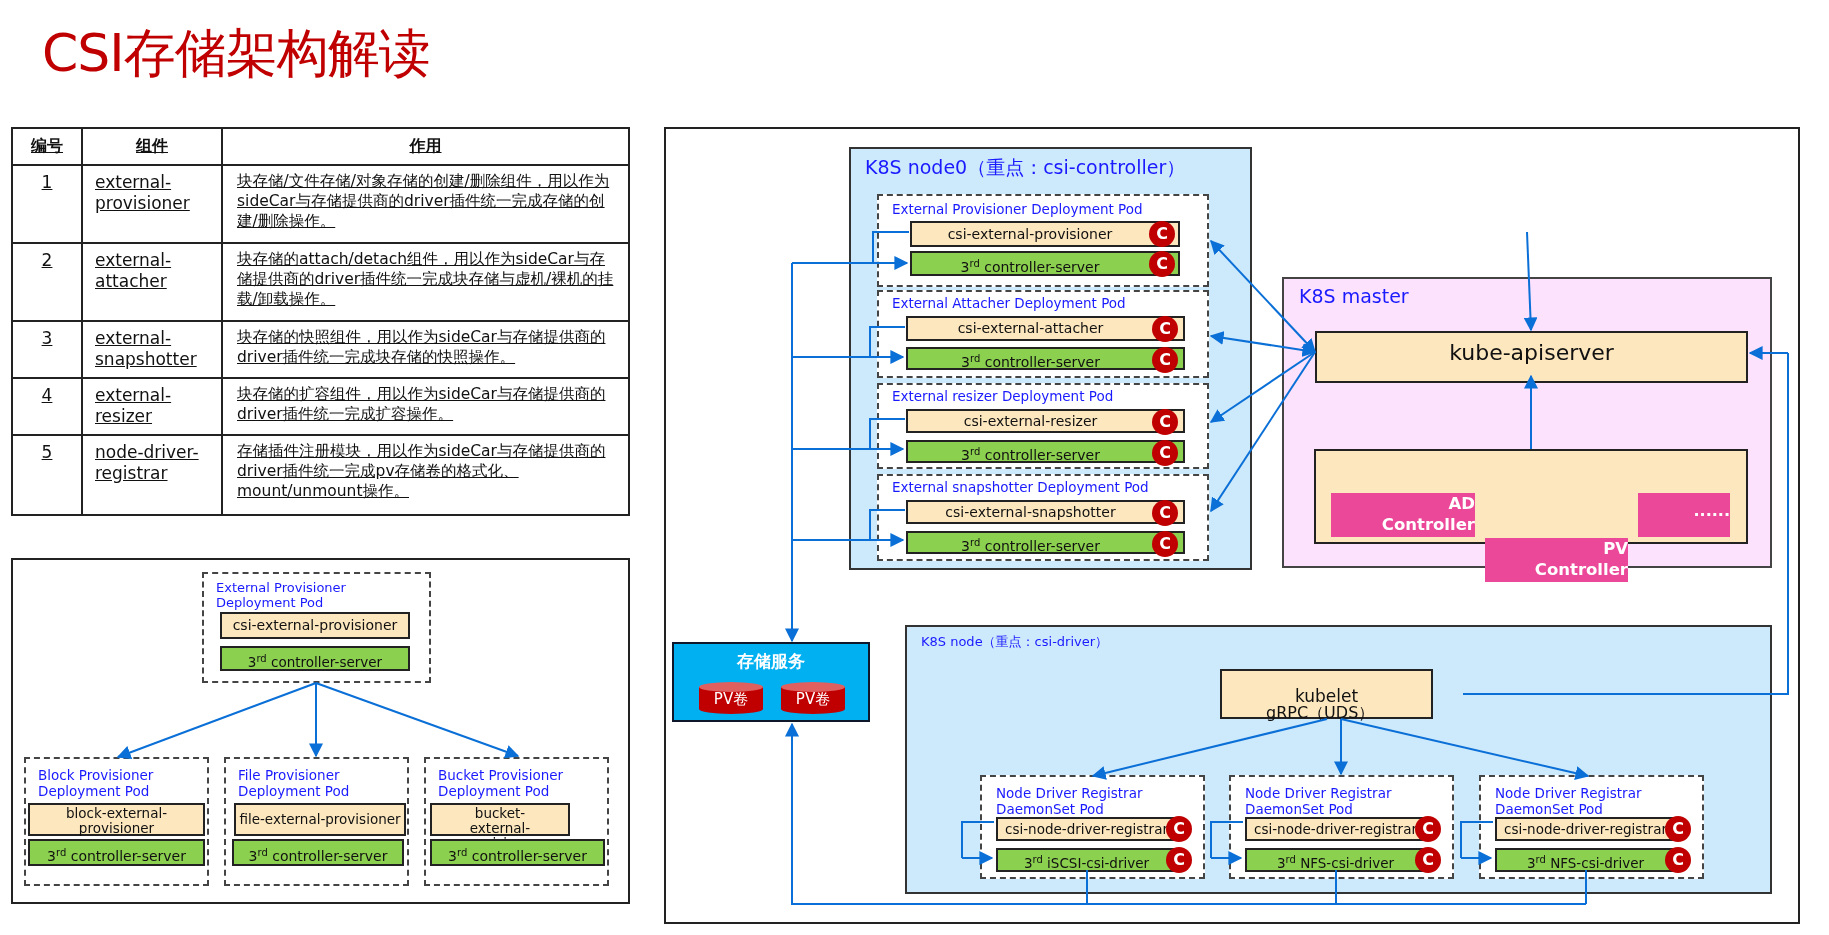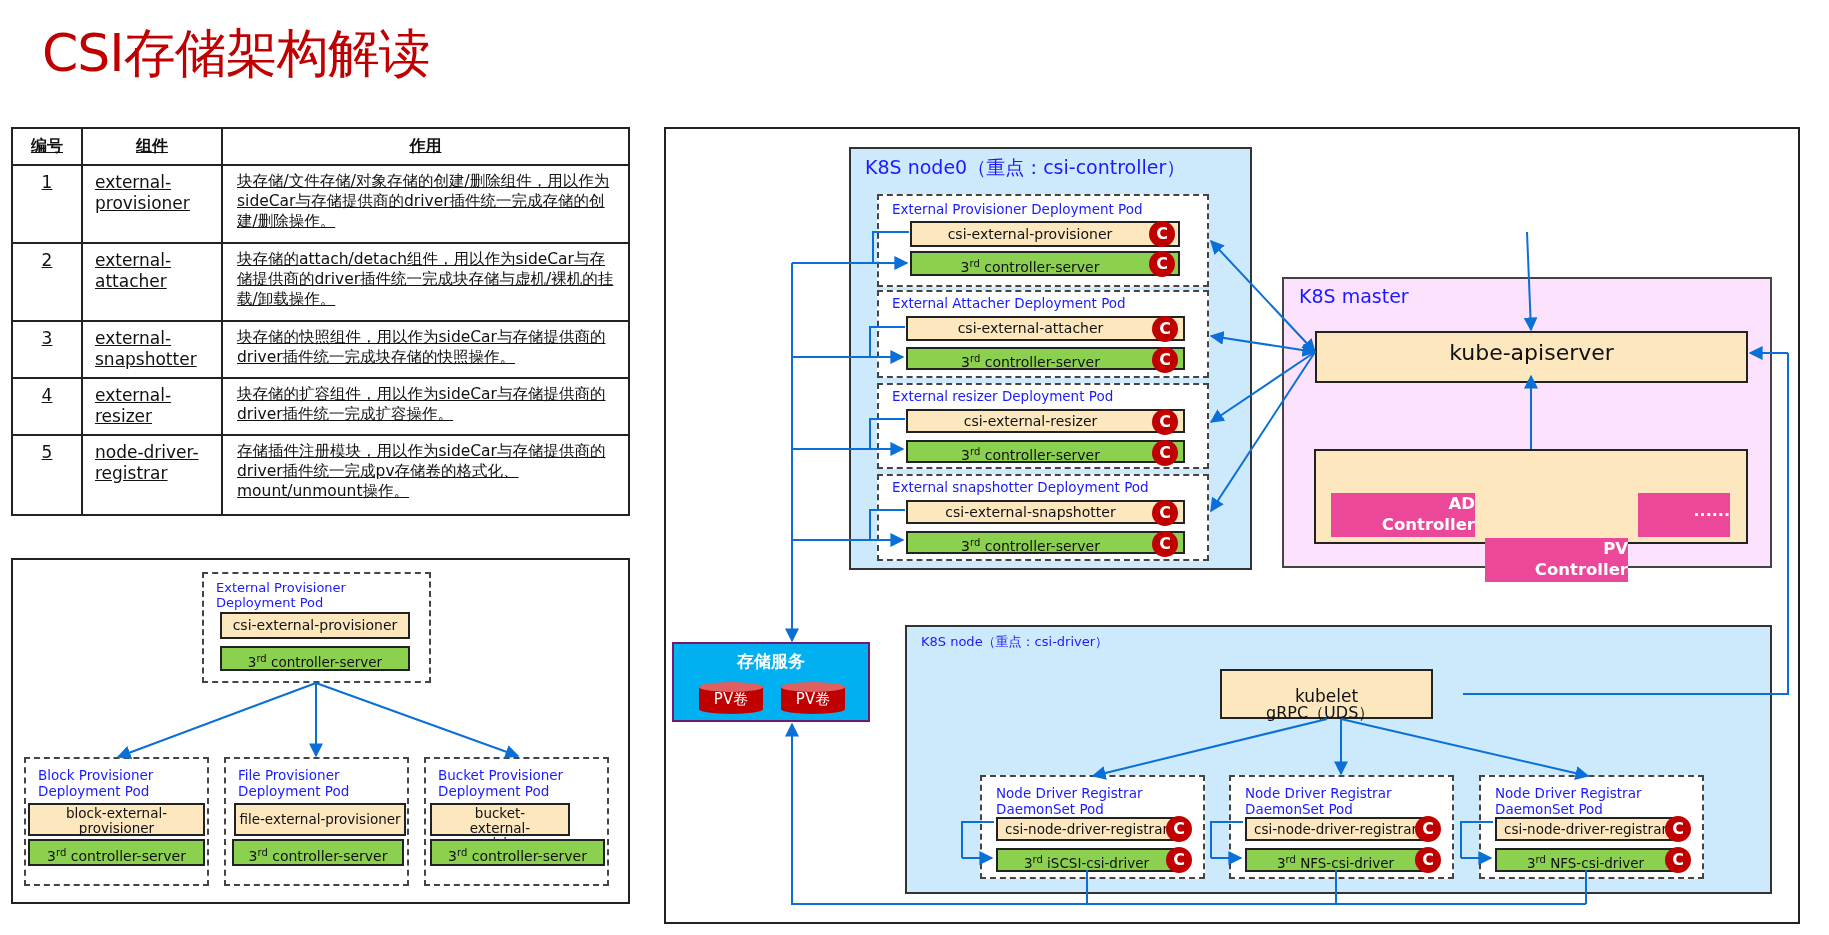--- a/index.html
+++ b/index.html
@@ -178,21 +178,21 @@
   <span>kube-apiserver</span>
 </div>
 <div class="abs beige" style="left:1314px;top:449px;width:434px;height:95px;">
   <div class="abs redbtn" style="left:15px;top:42px;width:144px;height:44px;font-size:16.5px;line-height:21px;white-space:pre-line;">AD
 Controller</div>
   <div class="abs redbtn" style="left:169px;top:42px;width:143px;height:44px;font-size:16.5px;line-height:21px;white-space:pre-line;margin-top:45px;">PV
 Controller</div>
   <div class="abs redbtn" style="left:322px;top:42px;width:92px;height:44px;font-size:16px;line-height:36px;">......</div>
 </div>
 
-<div class="abs" style="left:672px;top:642px;width:198px;height:80px;background:#00b0f0;border:2px solid #701a75;">
+<div class="abs" style="left:672px;top:642px;width:198px;height:80px;background:#00b0f0;border:2px solid #0f172a;">
   <div class="abs" style="left:0;right:0;top:6px;text-align:center;color:#fff;font-weight:bold;font-size:17px;">存储服务</div>
   <div class="abs" style="left:25px;top:38px;width:64px;height:32px;">
     <svg width="64" height="32">
         <rect x="0" y="5" width="64" height="22" fill="#c00000"></rect>
         <ellipse cx="32" cy="27" rx="32" ry="5" fill="#c00000"></ellipse>
         <ellipse cx="32" cy="5" rx="32" ry="5" fill="#e06060"></ellipse>
       </svg>
     <span class="abs" style="left:0;right:0;top:8px;text-align:center;color:#fff;font-size:15px;">PV卷</span>
   </div>
   <div class="abs" style="left:107px;top:38px;width:64px;height:32px;">

